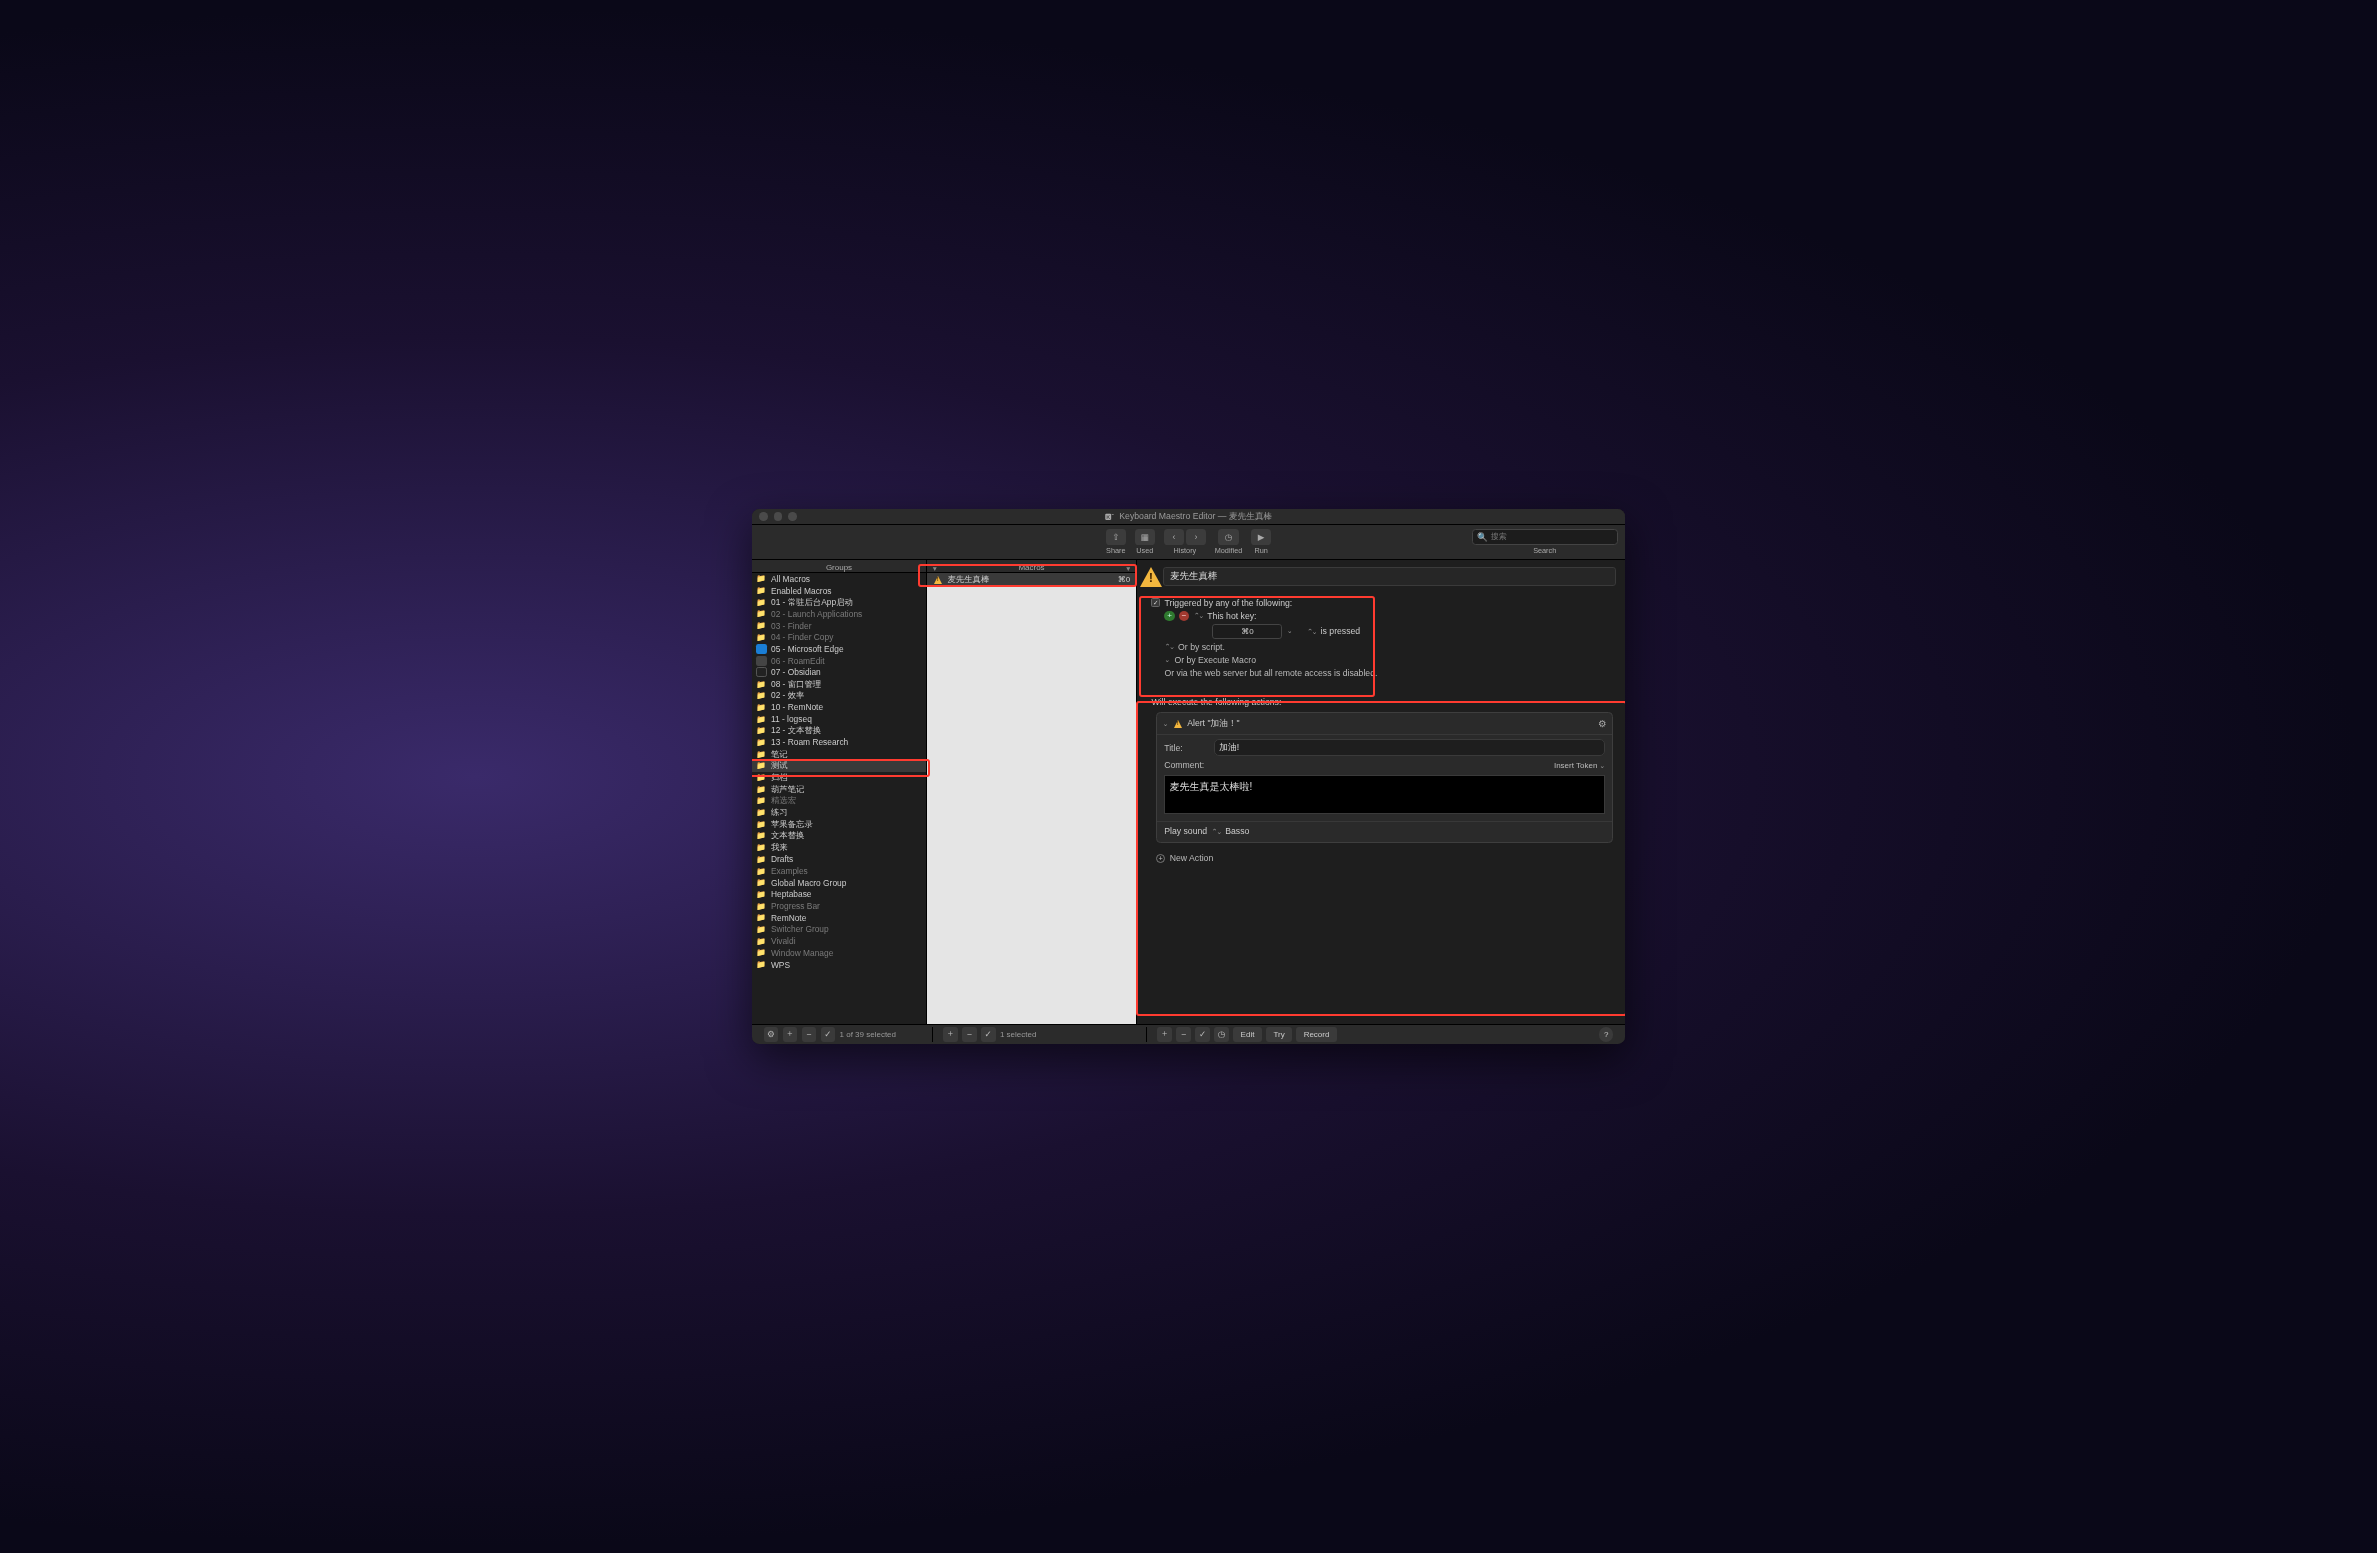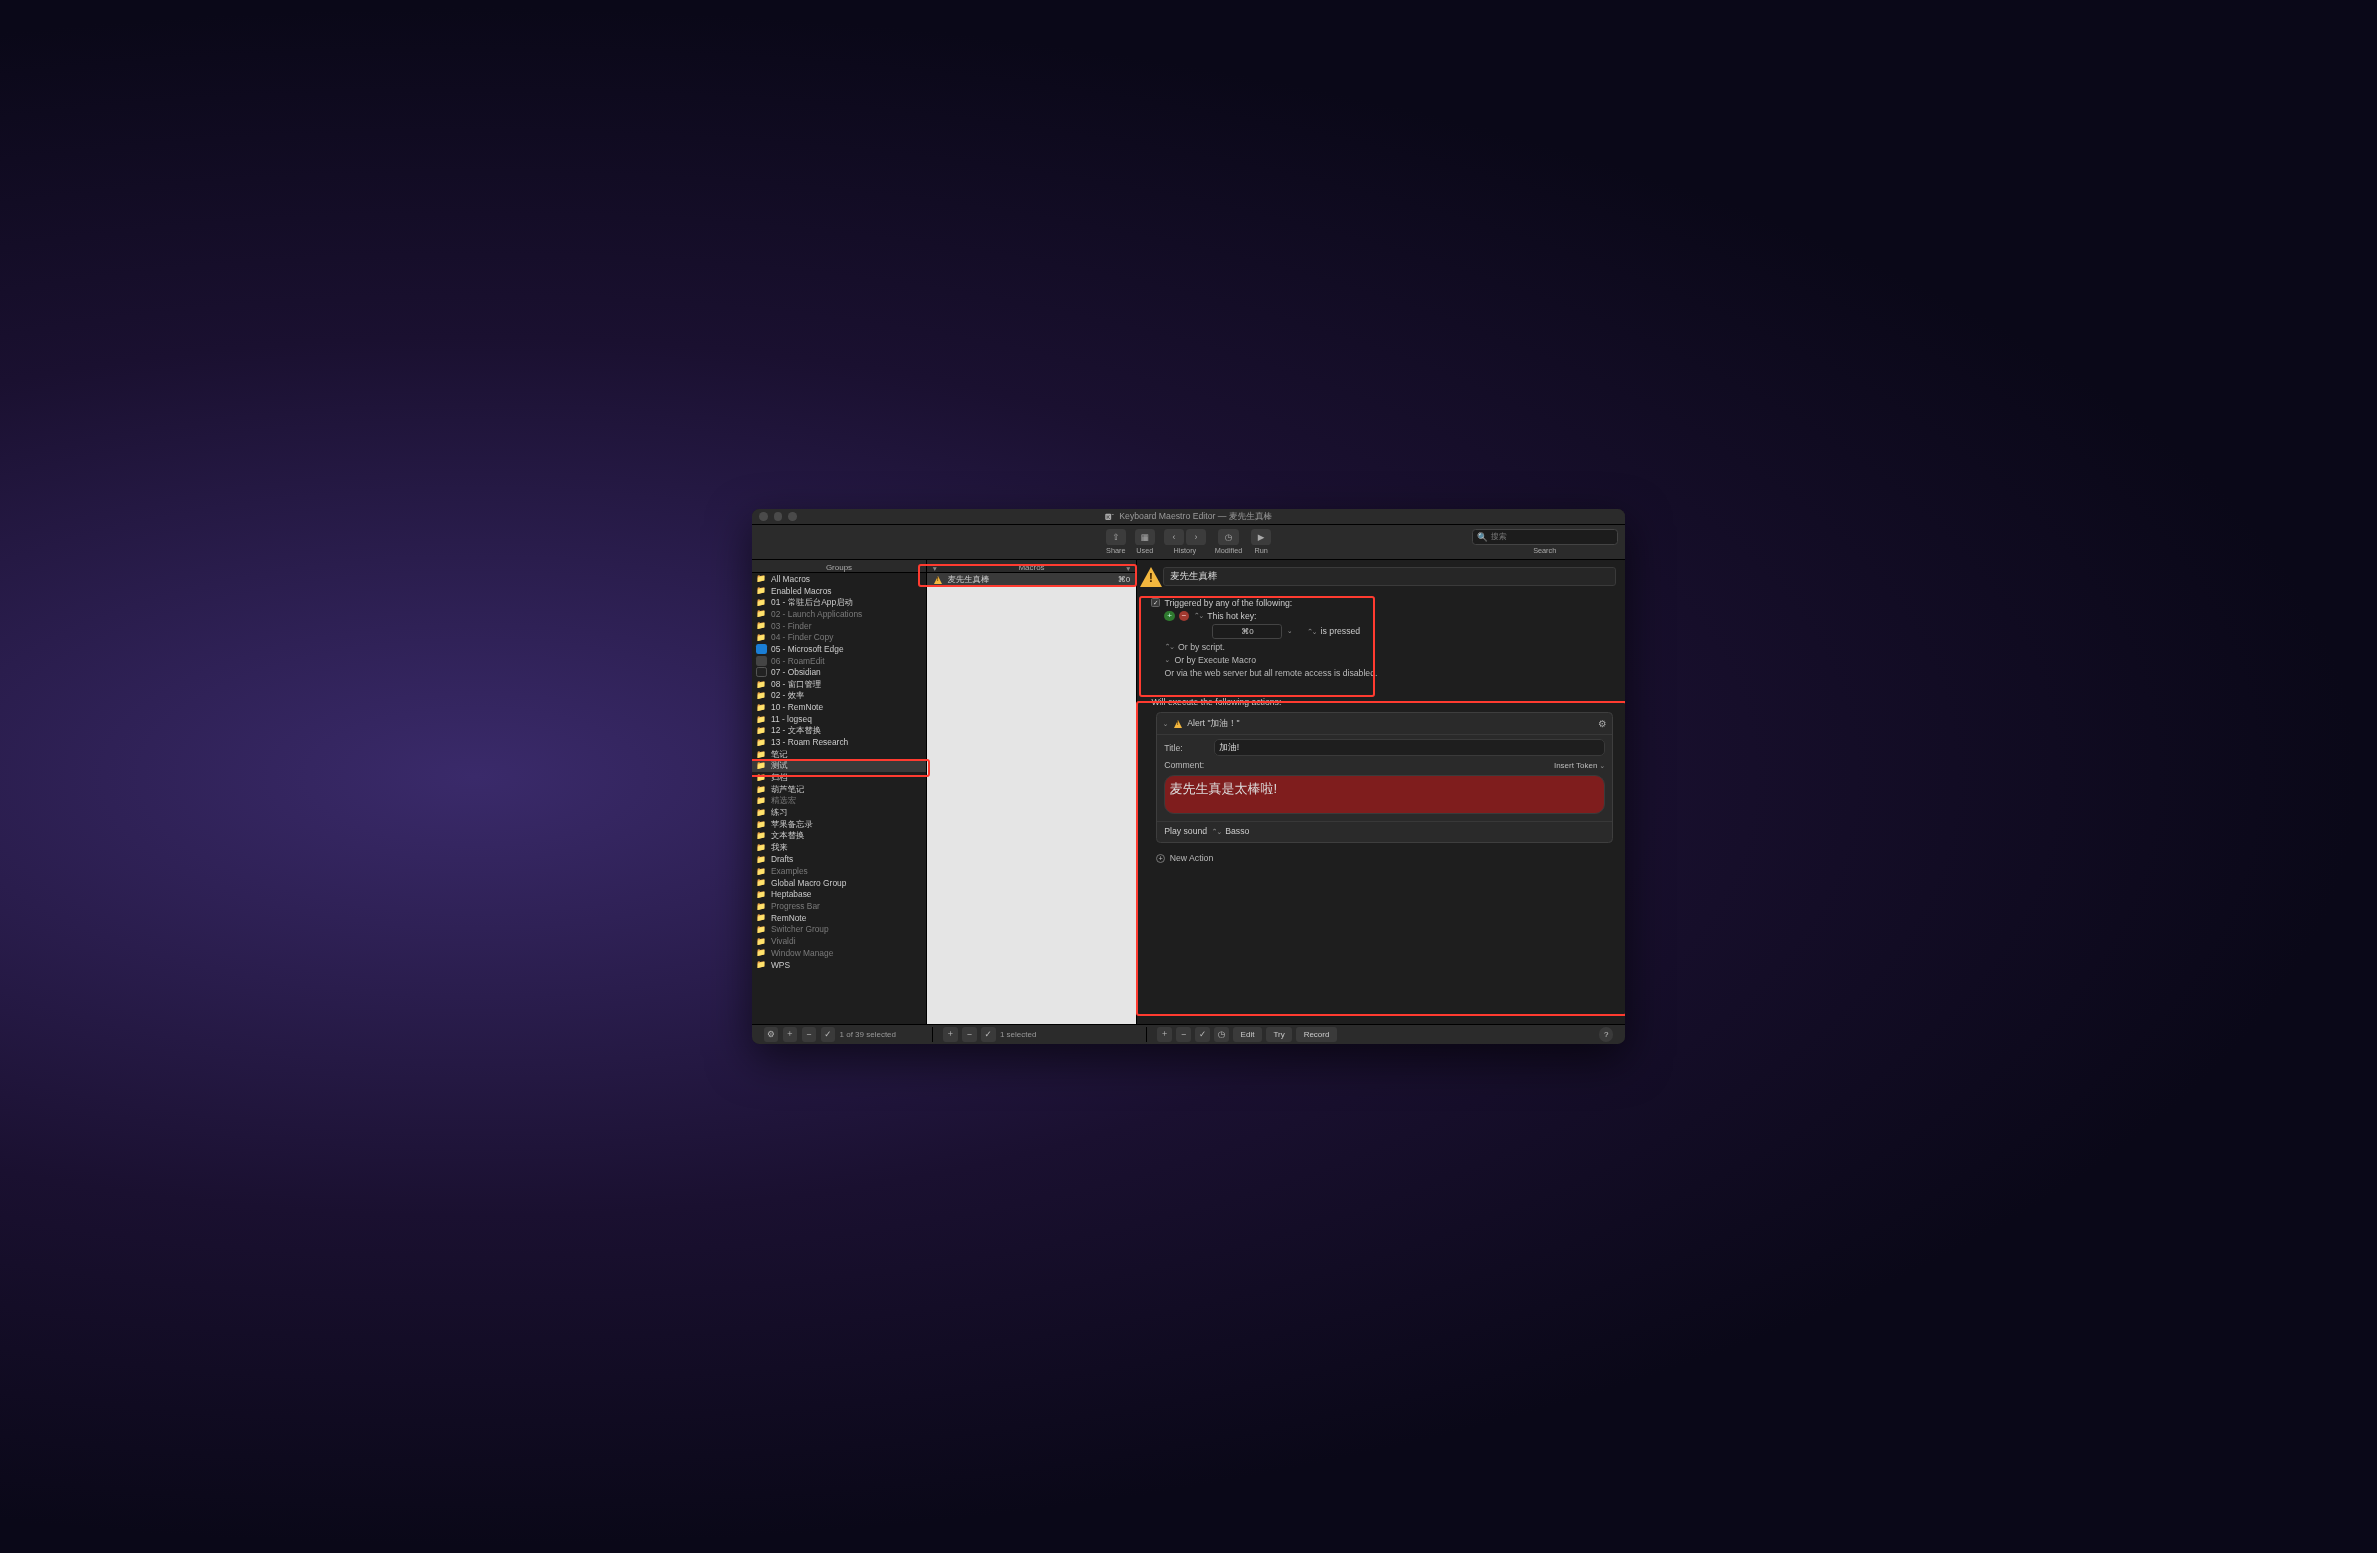--- a/index.html
+++ b/index.html
@@ -138,21 +138,21 @@
   .action-card {
     background:#2a2a2a; border:0.7px solid #3e3e3e; border-radius:4.4px;
     margin: 2.9px 2.9px 5.8px 10.2px;
   }
   .action-hdr { display:flex; align-items:center; padding:4.4px 5.8px; gap:4.4px; border-bottom:0.7px solid #383838;}
   .action-hdr .gear { margin-left:auto; color:#aaa; font-size:9.5px;}
   .action-body { padding:4.4px 7.3px 7.3px 7.3px; display:flex; flex-direction:column; gap:4.4px;}
   .ab-row { display:flex; align-items:center; gap:5.8px; font-size:8.7px; color:#ccc;}
   .ab-label { width:44px; color:#bbb;}
   .ab-field { flex:1; background:#1e1e1e; border:0.7px solid #3a3a3a; border-radius:5px; padding:2.2px 4.4px; color:#ddd; font-size:8.7px;}
-  .comment-area { flex:1; background:#7f1d1d; border:0.7px solid #3a3a3a; border-radius:10px; padding:4.4px; min-height:39px; color:#ddd; font-size:13px;}
+  .comment-area { flex:1; background:#000000; border:0.7px solid #3a3a3a; border-radius:0; padding:4.4px; min-height:39px; color:#ddd; font-size:10px;}
   .insert-tok { color:#bbb; font-size:8px;}
   .ab-foot { display:flex; align-items:center; gap:4.4px; padding:4.4px 7.3px 5.8px 7.3px; font-size:8.7px; color:#ccc; border-top:0.7px solid #383838;}
 
   .new-action { display:flex; align-items:center; gap:4.4px; padding:4.4px 0 0 10.2px; color:#bbb; font-size:8.7px;}
   .plus-circ { width:9.5px; height:9.5px; border-radius:50%; border:0.7px solid #777; display:inline-flex; align-items:center; justify-content:center; font-size:7.3px; color:#bbb;}
 
   
   .footer { height:20.4px; background:#2b2b2b; border-top:0.7px solid #000; display:flex; align-items:center; padding:0 5.8px; gap:4.4px; font-size:8px; color:#999;}
   .fbtn { width:14.6px; height:14.6px; border-radius:2.9px; background:#3a3a3a; display:inline-flex; align-items:center; justify-content:center; color:#bbb; font-size:8.7px;}
   .pillbtn { height:14.6px; padding:0 7.3px; border-radius:2.9px; background:#3a3a3a; display:inline-flex; align-items:center; color:#ccc; font-size:8px;}

